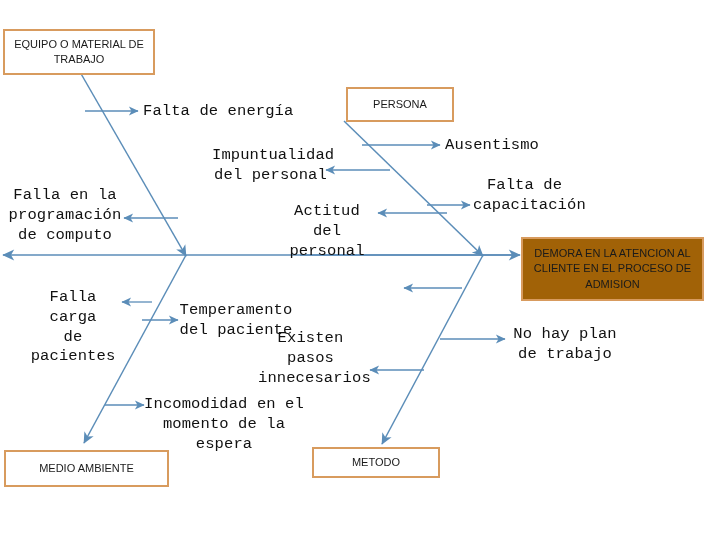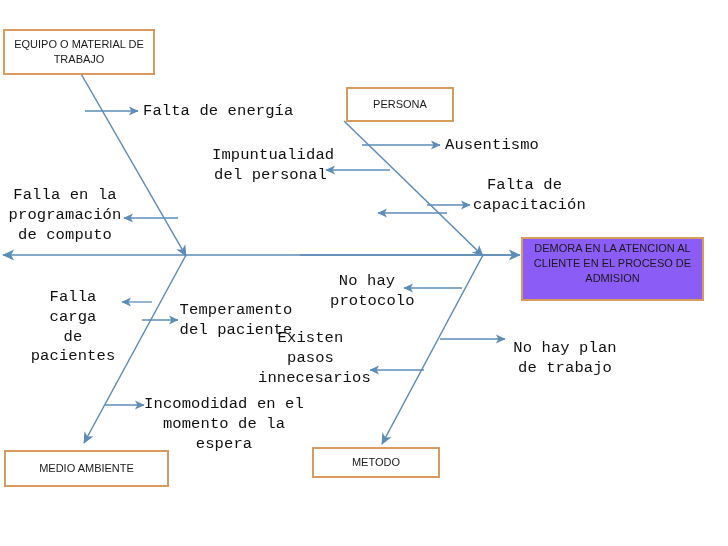--- a/index.html
+++ b/index.html
@@ -34,23 +34,24 @@
     text-align: center;
     font-family: "Liberation Sans", sans-serif;
     font-size: 11px;
     line-height: 1.32;
     padding: 4px 4px;
   }
   .effect-box {
     position: absolute;
     box-sizing: border-box;
     border: 2px solid #D89B5E;
-    background: #8b5cf6;
+    background: #a16207;
     color: #1a1a1a;
     display: flex;
+    align-items: center;
     justify-content: center;
     text-align: center;
     font-family: "Liberation Sans", sans-serif;
     font-size: 11px;
     line-height: 1.38;
     padding: 2px 6px;
   }
   .cause-label {
     position: absolute;
     color: #111111;
@@ -127,32 +128,32 @@
 de computo</div>
 
   <div class="cause-label ta-l" style="left:445px; top:136px; width:150px;">Ausentismo</div>
 
   <div class="cause-label ta-c" style="left:212px; top:146px; width:117px;">Impuntualidad
 del personal</div>
 
   <div class="cause-label ta-c" style="left:473px; top:176px; width:103px;">Falta de
 capacitación</div>
 
+  <div class="cause-label ta-c" style="left:282px; top:202px; width:90px;">Actitud del
+personal</div>
 
   <div class="cause-label ta-c" style="left:24px; top:288px; width:98px;">Falla carga
 de pacientes</div>
 
   <div class="cause-label ta-c" style="left:175px; top:301px; width:122px;">Temperamento
 del paciente</div>
 
   <div class="cause-label ta-c" style="left:138px; top:395px; width:172px;">Incomodidad en el
 momento de la espera</div>
 
-  <div class="cause-label ta-c" style="left:330px; top:272px; width:74px;">No hay
-protocolo</div>
 
-  <div class="cause-label ta-c" style="left:509px; top:339px; width:112px;">No hay plan
+  <div class="cause-label ta-c" style="left:509px; top:325px; width:112px;">No hay plan
 de trabajo</div>
 
   <div class="cause-label ta-c" style="left:258px; top:329px; width:105px;">Existen pasos
 innecesarios</div>
 
 </div>
 
 </body></html>

